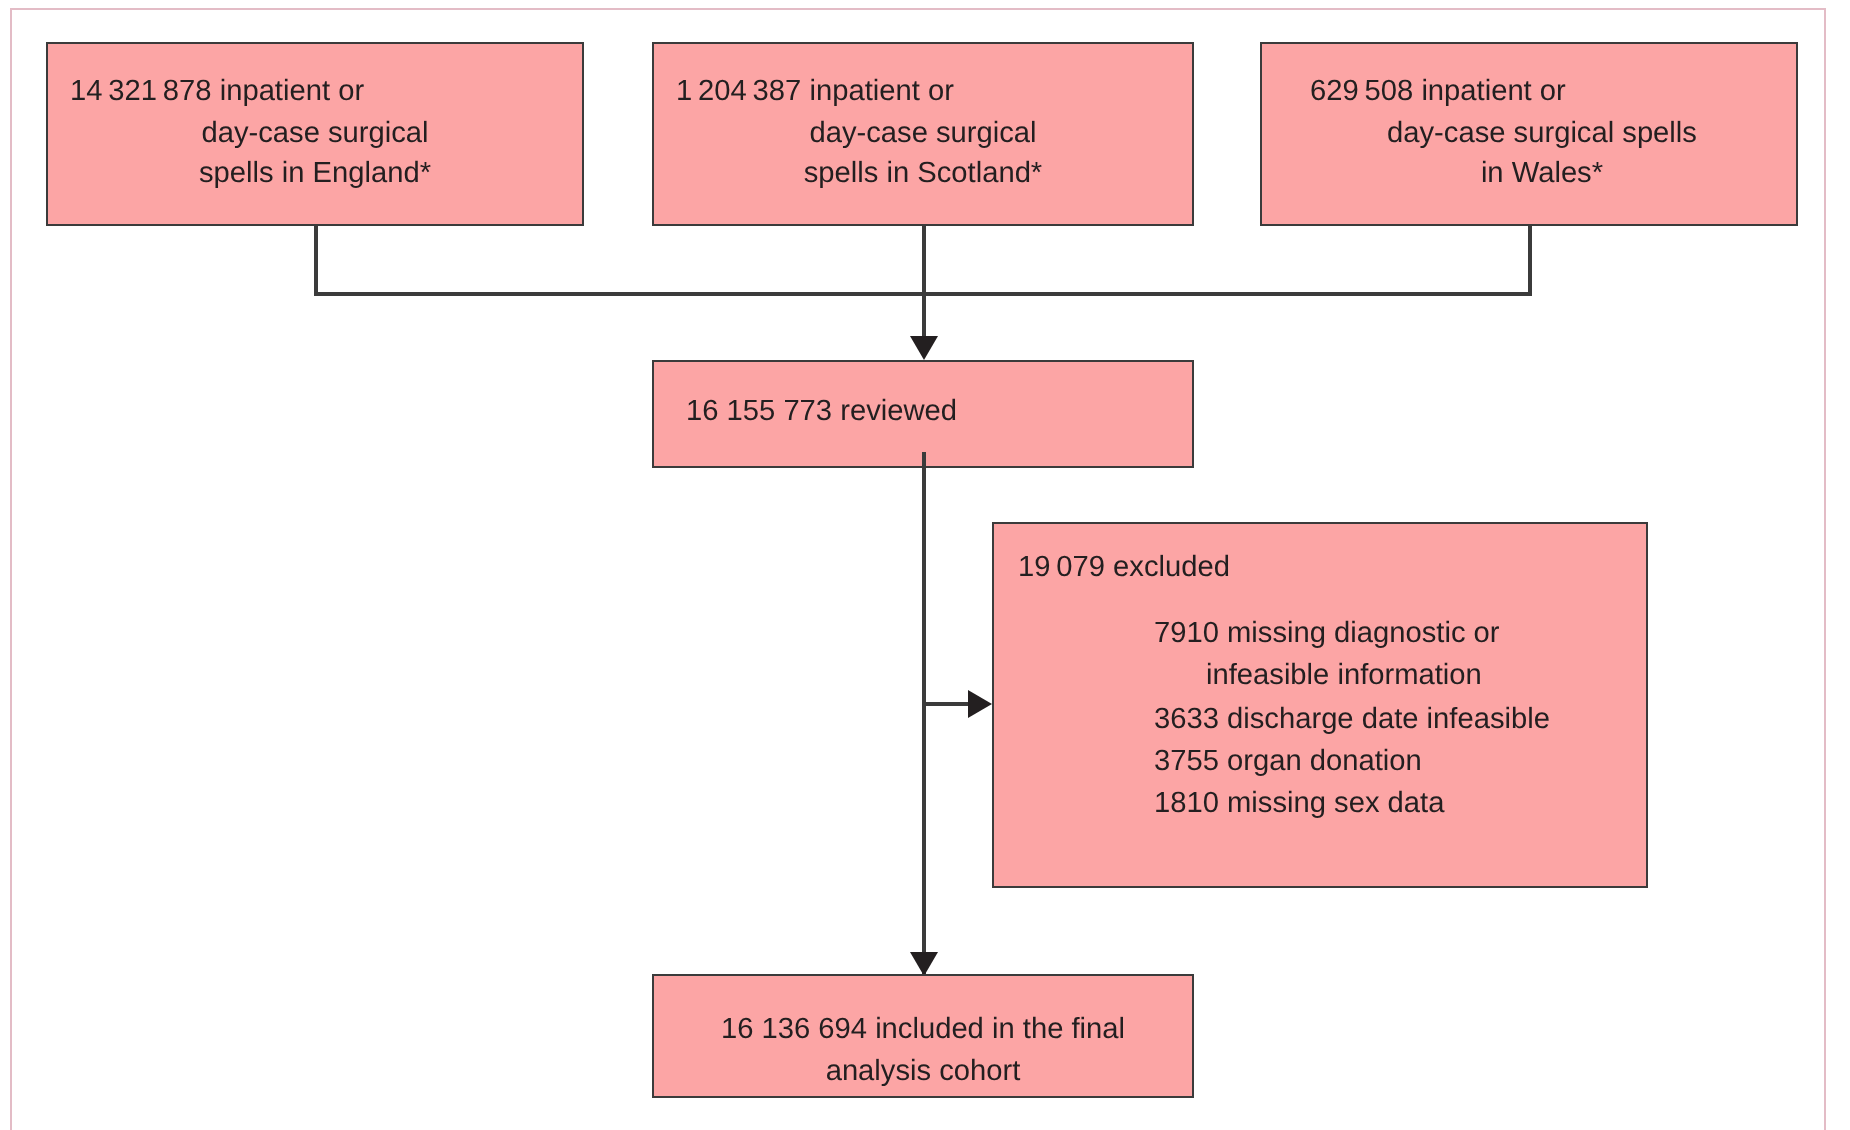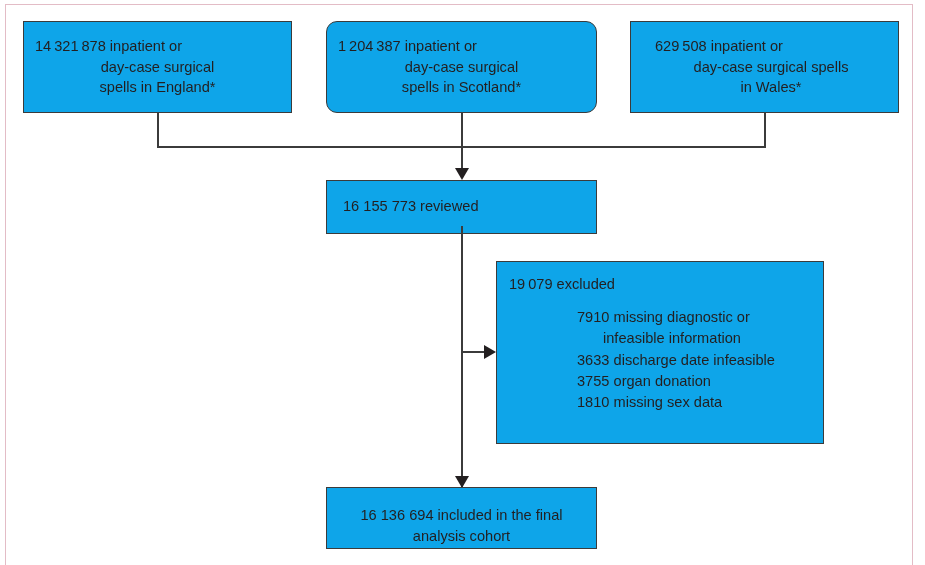--- a/index.html
+++ b/index.html
@@ -28,21 +28,21 @@
     width: 908px;
     height: 572px;
     border: 1.5px solid #e3bcc6;
     box-sizing: border-box;
     background: transparent;
   }
   .node {
     position: absolute;
     box-sizing: border-box;
     border: 1.6px solid #3b3b3b;
-    background: #0ea5e9;
+    background: #fca5a5;
     font-size: 14.6px;
     line-height: 1.42;
     color: #231f20;
     overflow: hidden;
   }
   
   .srcbox {
     padding: 14px 11px 10px 11px;
   }
   .srcbox .num {
@@ -128,21 +128,21 @@
 <div id="figure">
 
   <div id="frame"></div>
 
   <div class="node srcbox" style="left:23px; top:21px; width:269px; height:92px;">
     <span class="line1"><span class="num">14 321 878</span> <span>inpatient or</span></span>
     <span class="restline">day-case surgical</span>
     <span class="restline">spells in England*</span>
   </div>
 
-  <div class="node srcbox" style="left:326px; top:21px; width:271px; height:92px;border-radius:11px;">
+  <div class="node srcbox" style="left:326px; top:21px; width:271px; height:92px;">
     <span class="line1"><span class="num">1 204 387</span> <span>inpatient or</span></span>
     <span class="restline">day-case surgical</span>
     <span class="restline">spells in Scotland*</span>
   </div>
 
   <div class="node srcbox" style="left:630px; top:21px; width:269px; height:92px;padding-left:24px;">
     <span class="line1"><span class="num">629 508</span> <span>inpatient or</span></span>
     <span class="restline">day-case surgical spells</span>
     <span class="restline">in Wales*</span>
   </div>

